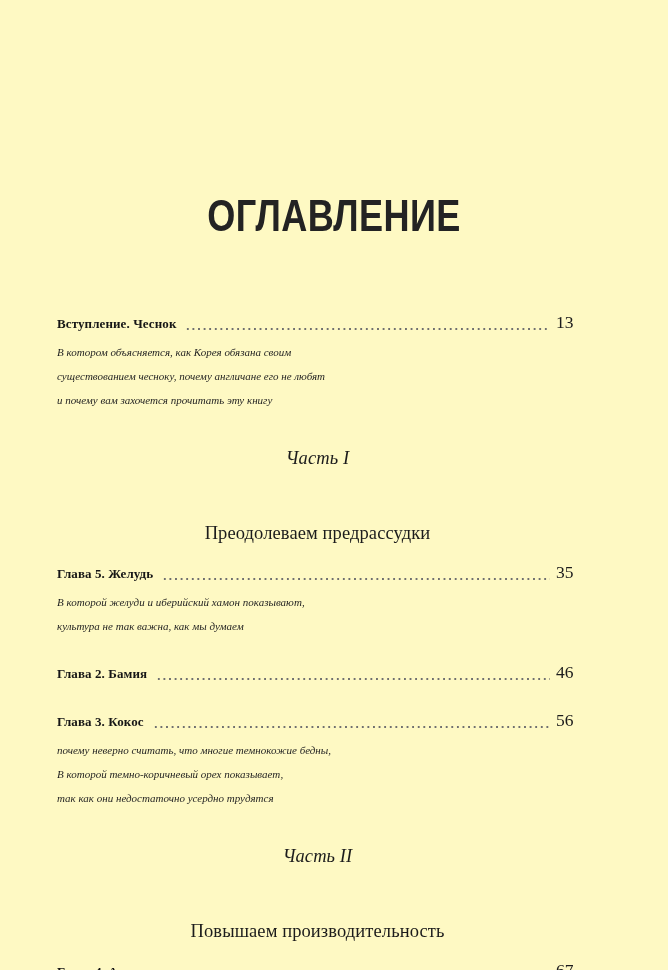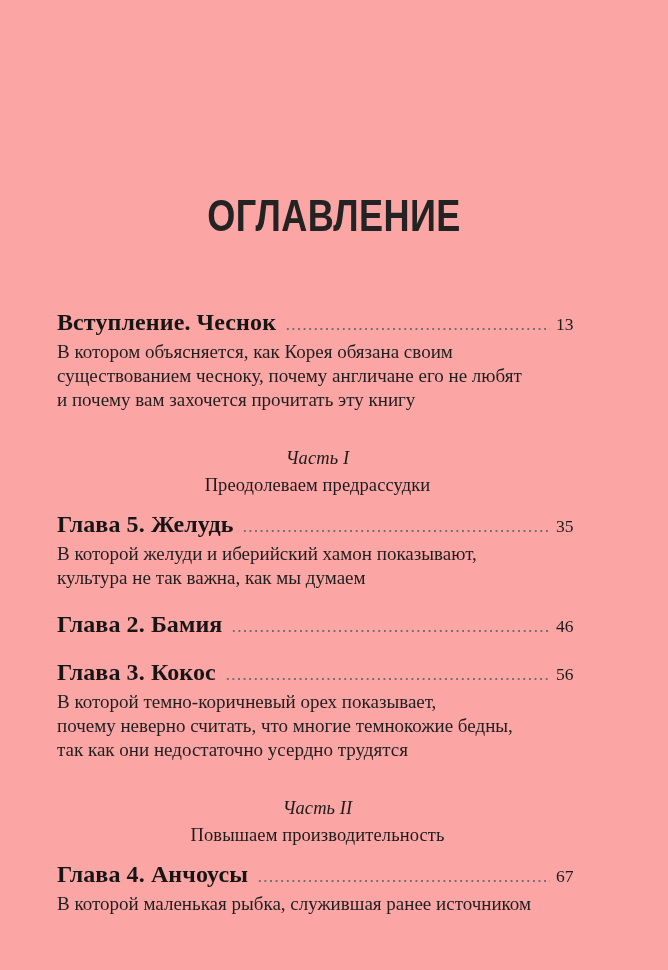--- a/index.html
+++ b/index.html
@@ -13,21 +13,21 @@
     position: relative;
     overflow: hidden;
     font-family: "Liberation Serif", "DejaVu Serif", serif;
     color: #1a1a1a;
     -webkit-font-smoothing: antialiased;
   }
 
   .page {
     position: absolute;
     inset: 0;
-    background: #fca5a5;
+    background: #fef9c3;
   }
 
   
   .toc-title {
     position: absolute;
     left: 0;
     right: 0;
     top: 163px;
     text-align: center;
     font-family: "Liberation Sans Narrow", "Liberation Sans", "DejaVu Sans", sans-serif;
@@ -62,37 +62,38 @@
     color: #1c1c1c;
     letter-spacing: 0.1px;
     font-style: italic;
   }
   .part-name {
     font-size: 18.5px;
     line-height: 27px;
     font-weight: normal;
     color: #1c1c1c;
     letter-spacing: 0.1px;
+    margin-top: 48px;
   }
 
   
   .entry {
     margin-bottom: 0;
   }
   .entry + .entry {
     margin-top: 22px;
   }
 
   .entry-line {
     display: flex;
     align-items: baseline;
     width: 100%;
   }
   .entry-title {
-    font-size: 24px;
+    font-size: 13px;
     line-height: 24px;
     font-weight: bold;
     color: #161616;
     white-space: nowrap;
     letter-spacing: 0.1px;
   }
   .leader {
     flex: 1 1 auto;
     margin: 0 6px 0 9px;
     position: relative;
@@ -111,22 +112,23 @@
     line-height: 24px;
     font-weight: normal;
     color: #1c1c1c;
     white-space: nowrap;
     min-width: 22px;
     text-align: left;
   }
 
   .entry-desc {
     margin-top: 4px;
-    font-size: 19px;
+    font-size: 11px;
     line-height: 24px;
+    font-style: italic;
     color: #1f1f1f;
   }
   .entry-desc .dline {
     display: block;
     white-space: nowrap;
   }
 
   
   .content > .entry:first-child {
     margin-top: 0;
@@ -174,22 +176,22 @@
           <span class="entry-page">46</span>
         </div>
       </div>
       <div class="entry">
         <div class="entry-line">
           <span class="entry-title">Глава 3. Кокос</span>
           <span class="leader"></span>
           <span class="entry-page">56</span>
         </div>
         <div class="entry-desc">
+          <span class="dline">почему неверно считать, что многие темнокожие бедны,</span>
           <span class="dline">В которой темно-коричневый орех показывает,</span>
-          <span class="dline">почему неверно считать, что многие темнокожие бедны,</span>
           <span class="dline">так как они недостаточно усердно трудятся</span>
         </div>
       </div>
       <div class="part-block">
         <div class="part-number">Часть II</div>
         <div class="part-name">Повышаем производительность</div>
       </div>
       <div class="entry">
         <div class="entry-line">
           <span class="entry-title">Глава 4. Анчоусы</span>

